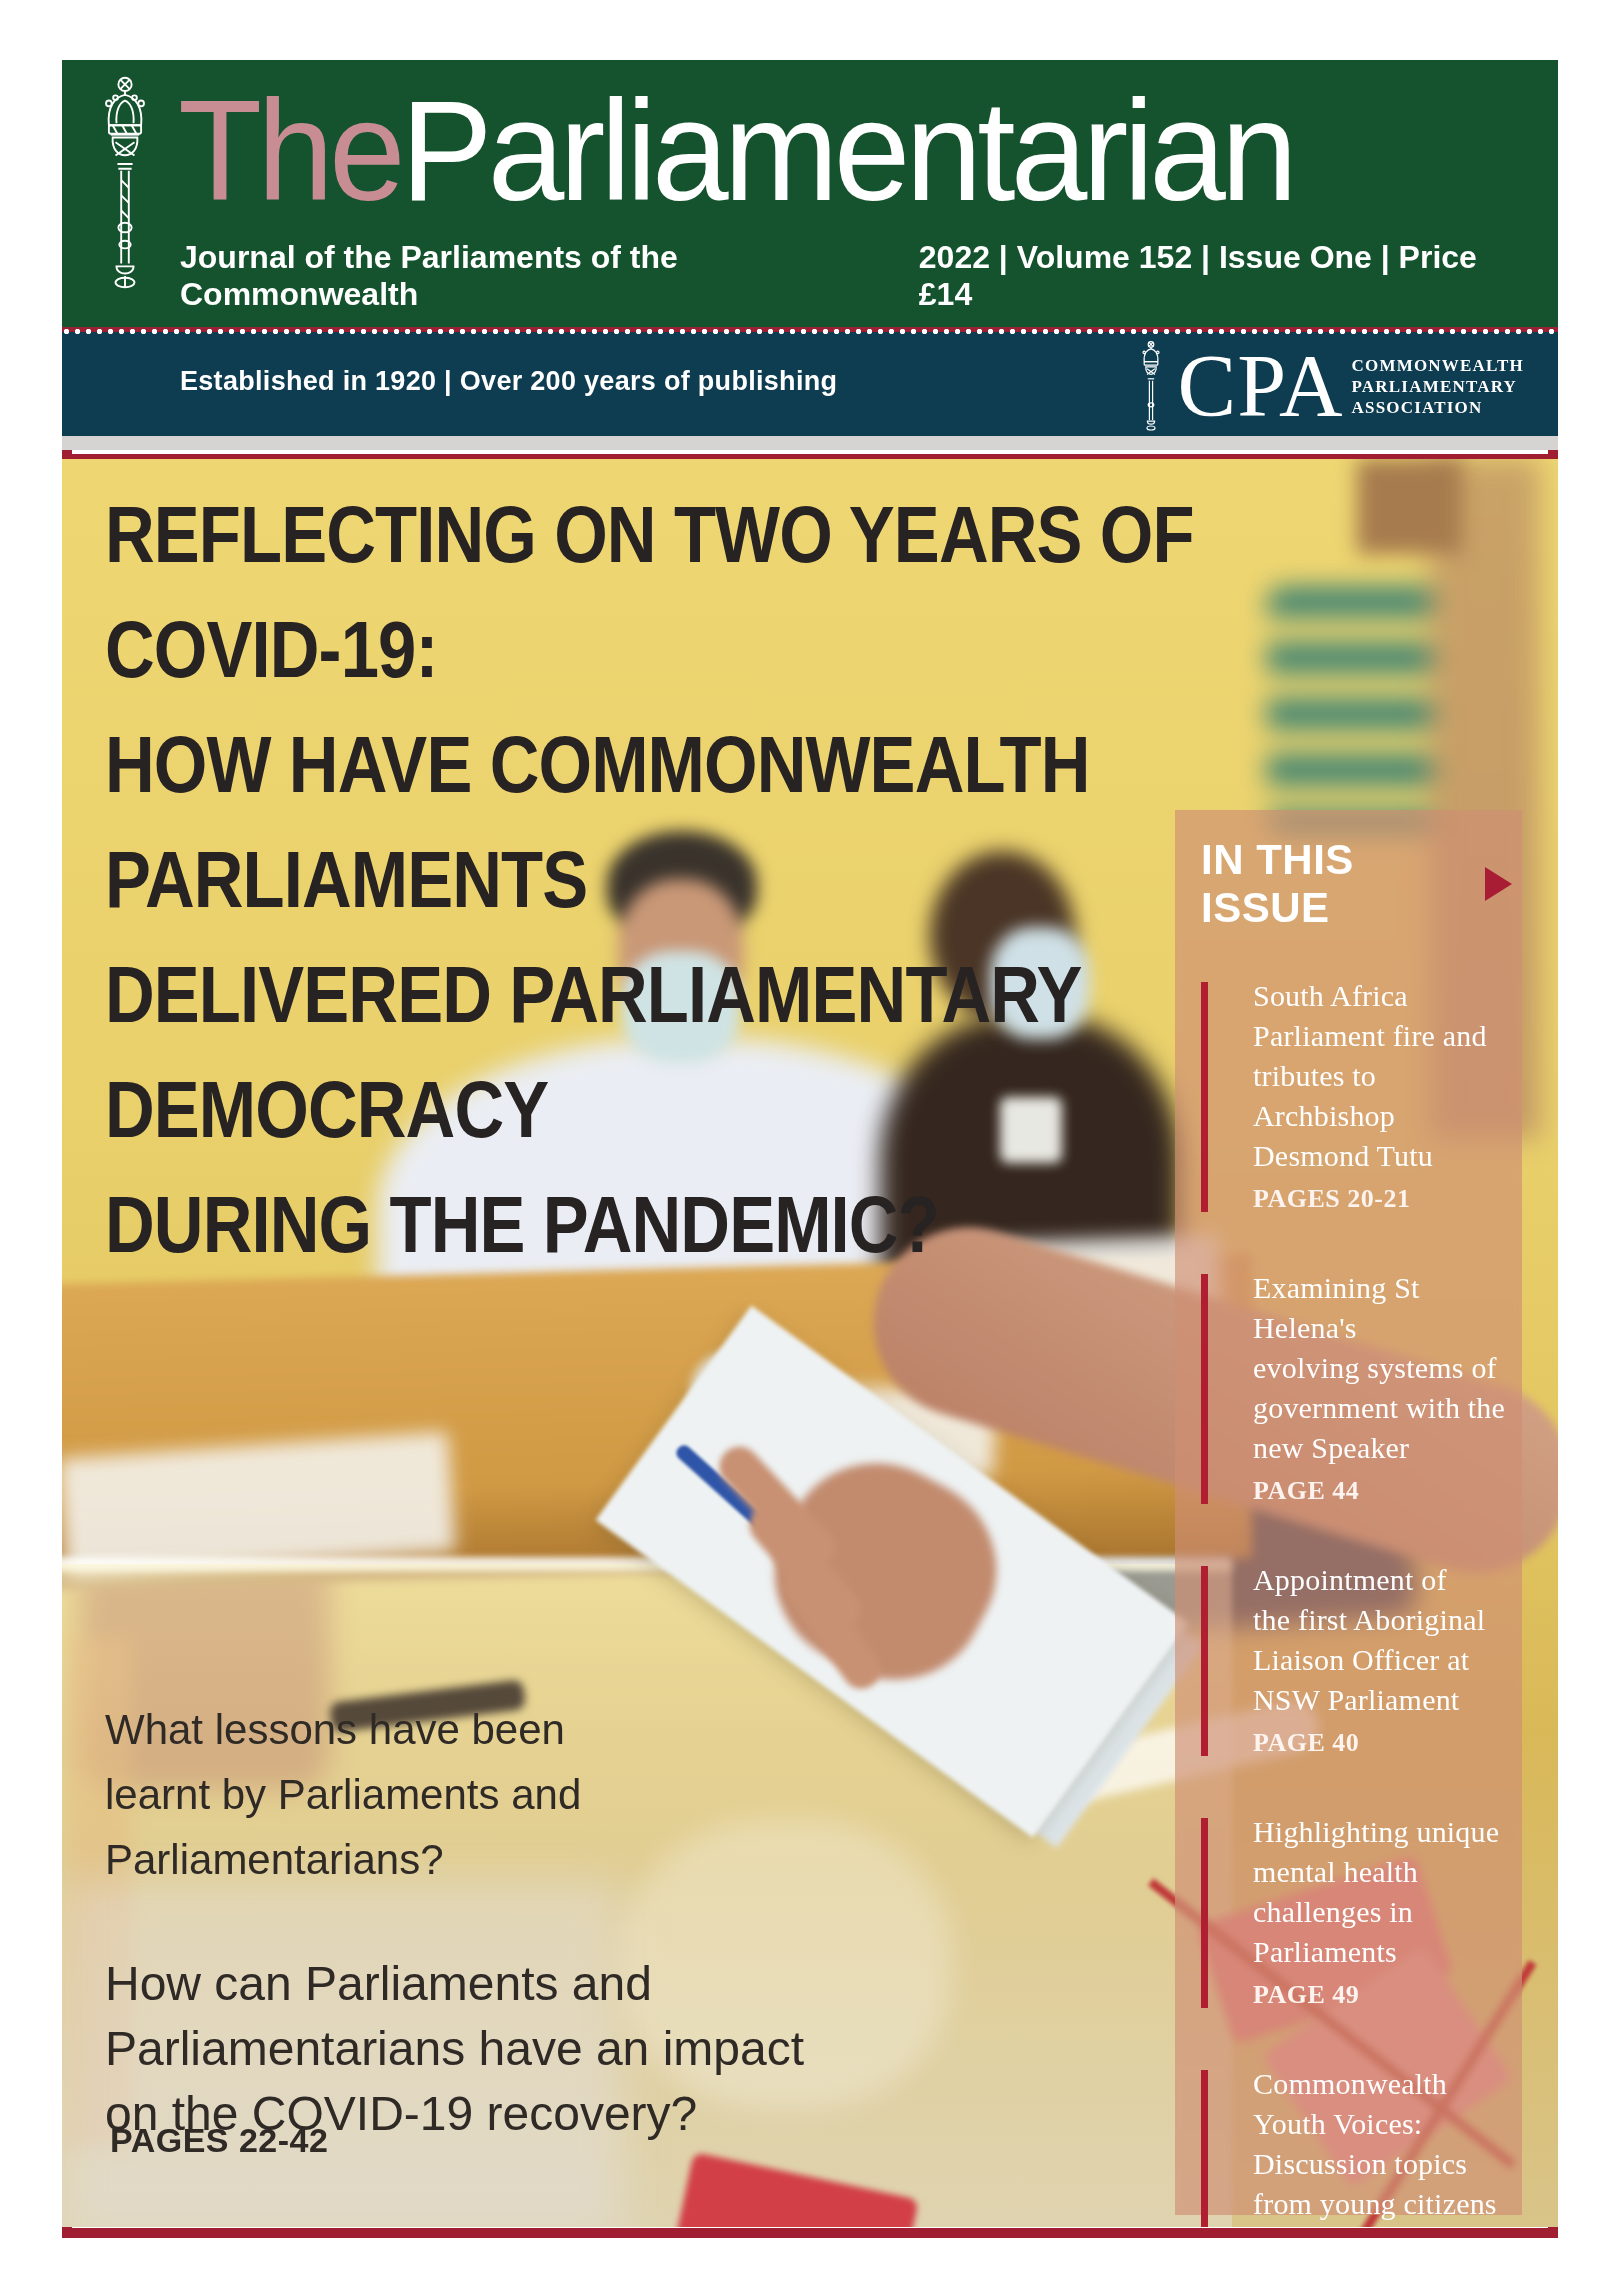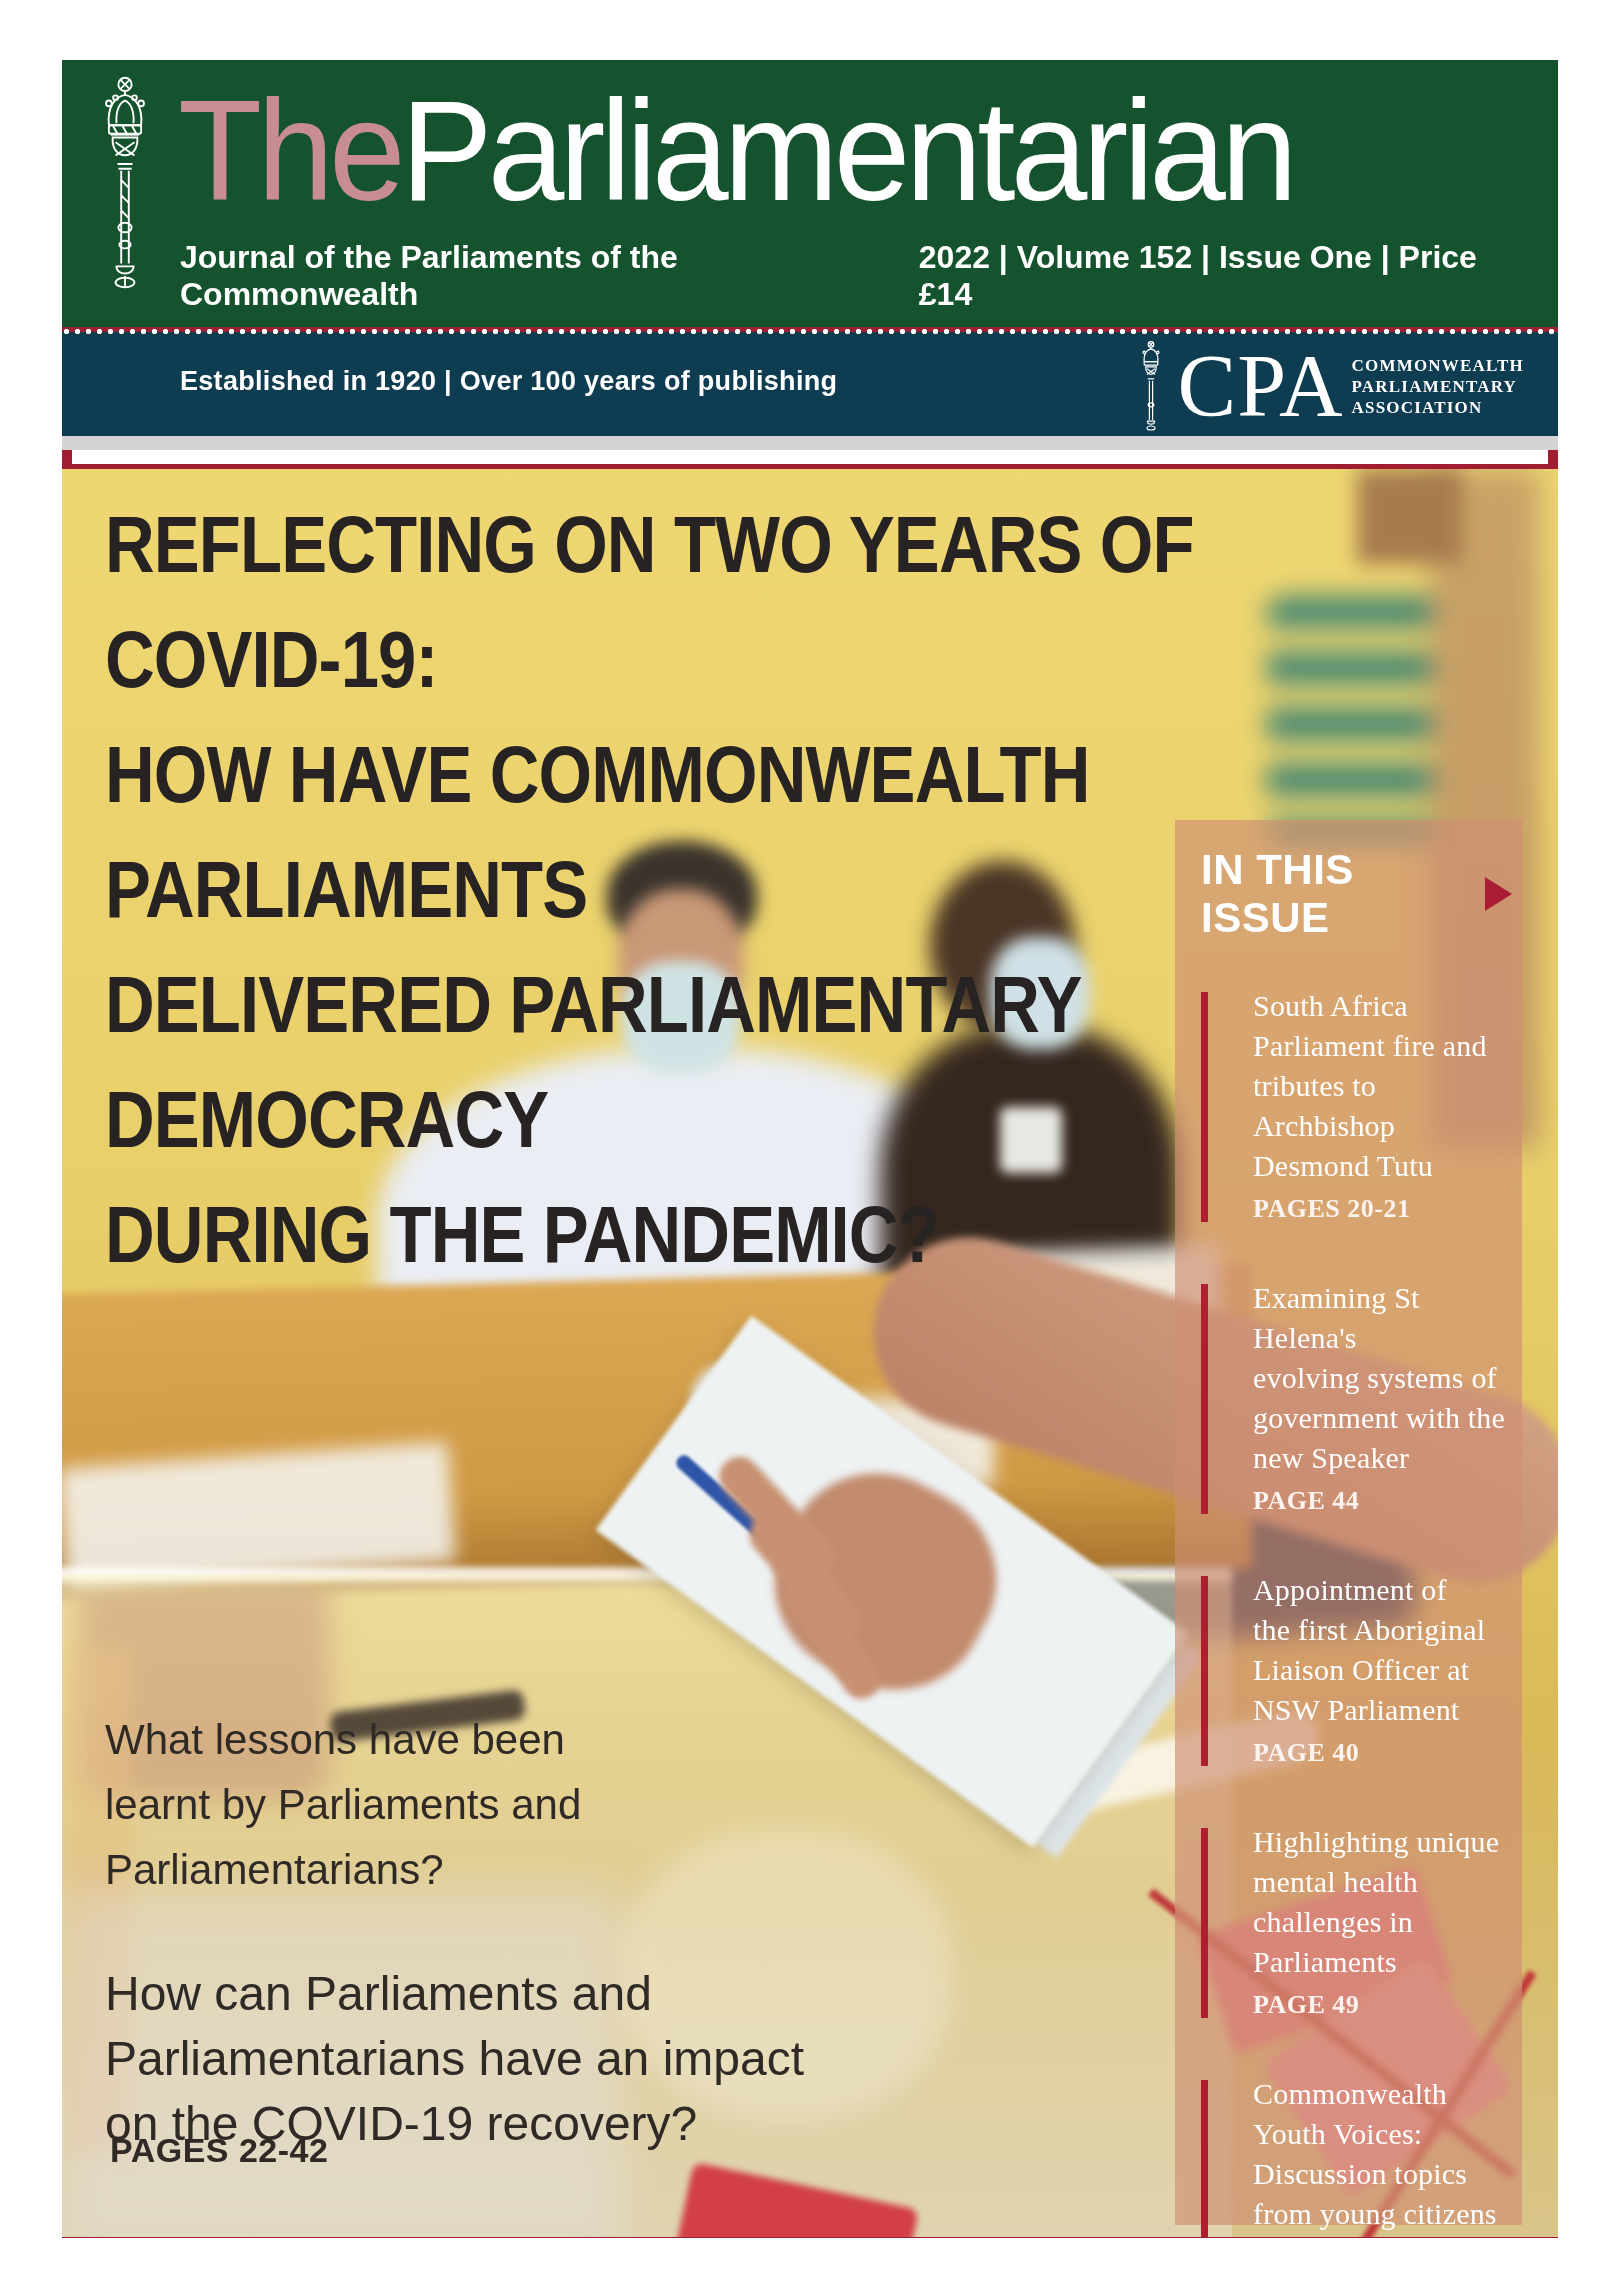--- a/index.html
+++ b/index.html
@@ -26,21 +26,21 @@
   .tealbar { position:relative; height:100px; background:#0e3c50; margin:0 -10px; }
   .established { position:absolute; left:118px; top:30px; color:#fff; font-weight:bold; font-size:27px; letter-spacing:.3px; }
   .cpa { position:absolute; right:34px; top:4px; display:flex; align-items:center; gap:8px; color:#fff; }
   .cpa-mace { height:92px; width:36px; }
   .cpa-abbr { font-family:"Liberation Serif", serif; font-size:88px; line-height:92px; letter-spacing:1px; }
   .cpa-lines { font-family:"Liberation Serif", serif; font-size:17px; line-height:21px; letter-spacing:1.2px; font-weight:bold; }
 
   .graystrip { height:14px; background:#d5d4d2; margin:0 -10px; }
 
   
-  .photo { position:relative; margin:14px -10px; height:1773px; border-top:5px solid #a01d32;
+  .photo { position:relative; margin:4px -10px; height:1773px; border-top:5px solid #a01d32;
            background:linear-gradient(180deg,#eed672 0%, #e9d06b 38%, #e2c560 58%, #d9b858 72%, #d9c489 100%);
            overflow:hidden; }
   .ph { position:absolute; }
 
   .chairs-teal { left:1205px; top:128px; width:215px; height:245px; border-radius:18px; filter:blur(13px); opacity:.9;
                  background:repeating-linear-gradient(180deg,#2a7a72 0 30px, rgba(42,122,114,0) 30px 56px); }
   .pillar { left:1368px; top:0; width:110px; height:680px; background:linear-gradient(180deg,#c9a267,#c49a66); filter:blur(14px); }
   .cupboard { left:1295px; top:0; width:105px; height:95px; background:#a67b4e; filter:blur(10px); }
 
   .man-hair { left:545px; top:372px; width:150px; height:105px; background:#3a332c; border-radius:50% 50% 40% 40%; filter:blur(8px); }
@@ -152,21 +152,21 @@
       <span class="the">The</span><span class="main">Parliamentarian</span>
     </div>
     <div class="mast-bottom">
       <span>Journal of the Parliaments of the Commonwealth</span>
       <span>2022 | Volume 152 | Issue One | Price £14</span>
     </div>
   </header>
   <div class="dotline"></div>
 
   <div class="tealbar">
-    <div class="established">Established in 1920 | Over 100 years of publishing</div>
+    <div class="established">Established in 1920 | Over 200 years of publishing</div>
     <div class="cpa">
       <svg class="maceart cpa-mace" viewBox="0 0 60 230">
         <g stroke="#ffffff" fill="none" stroke-width="3">
           <circle cx="30" cy="11" r="7"></circle>
           <path d="M25,6 L35,16 M35,6 L25,16 M30,18 L30,23"></path>
           <path d="M13,54 C11,34 20,24 30,22 C40,24 49,34 47,54 Z"></path>
           <circle cx="13" cy="31" r="3"></circle>
             <circle cx="47" cy="31" r="3"></circle>
           <rect x="13" y="54" width="34" height="9" rx="2"></rect>
           <path d="M17,67 C15,92 45,92 43,67 Z"></path>

